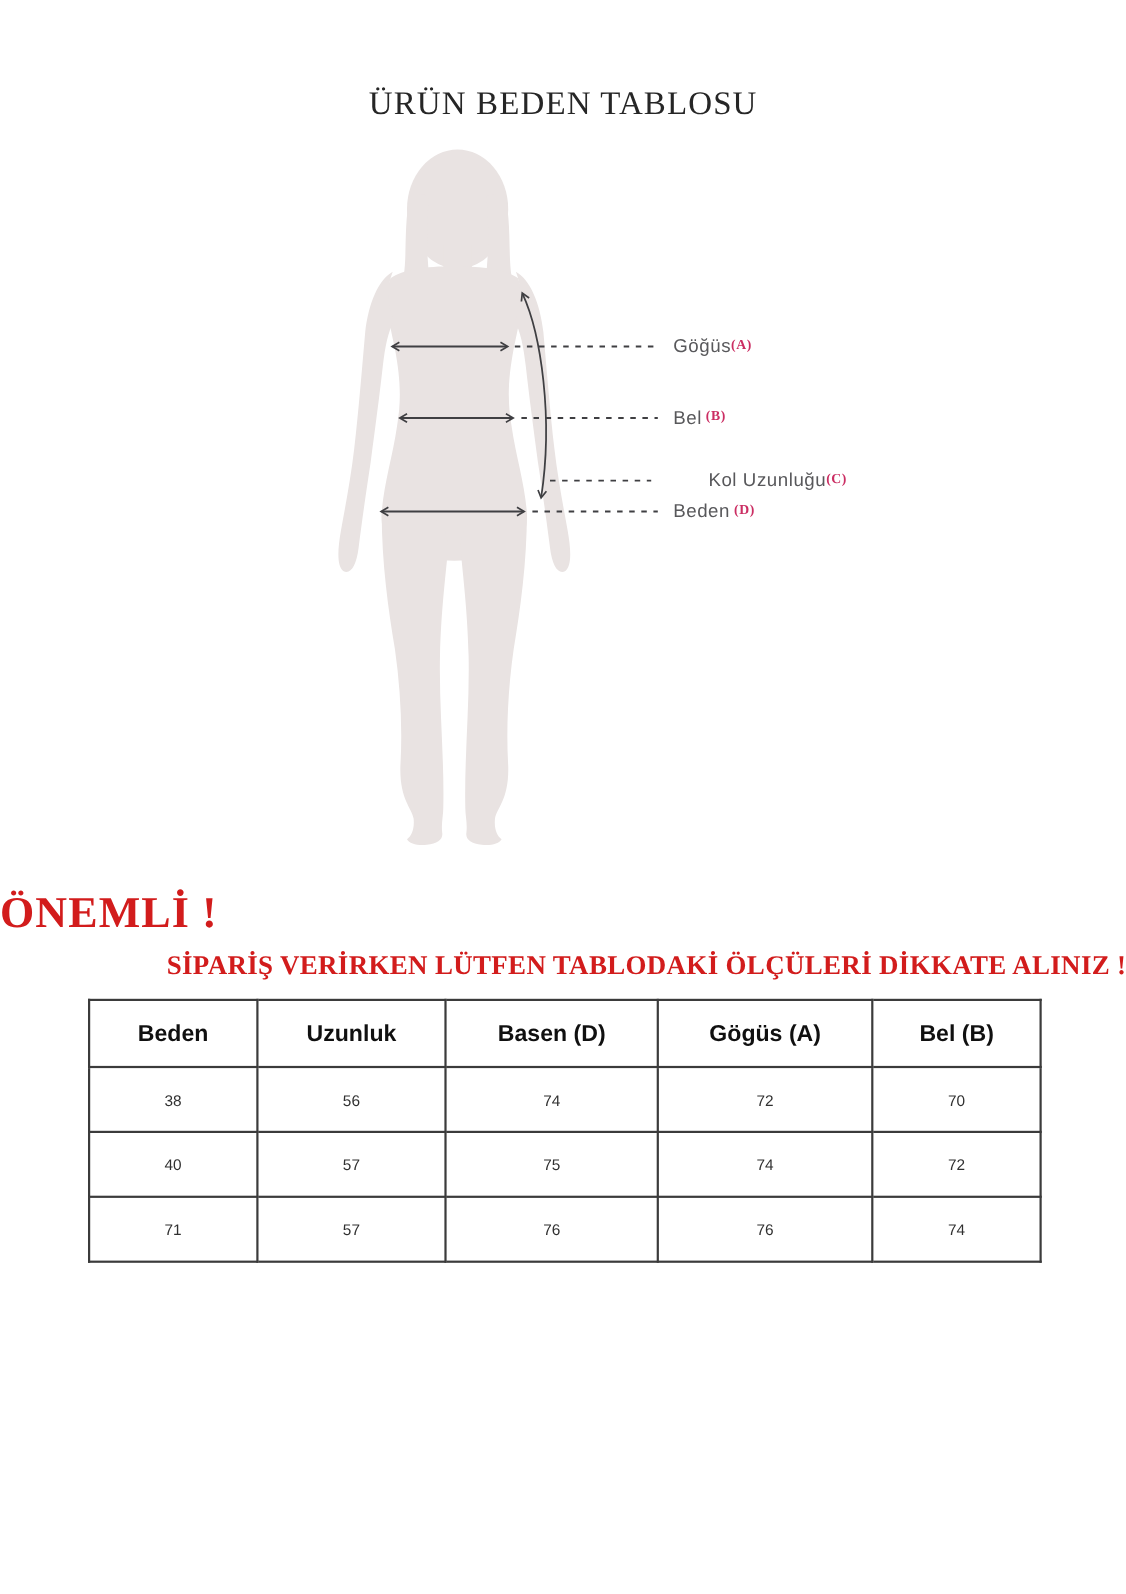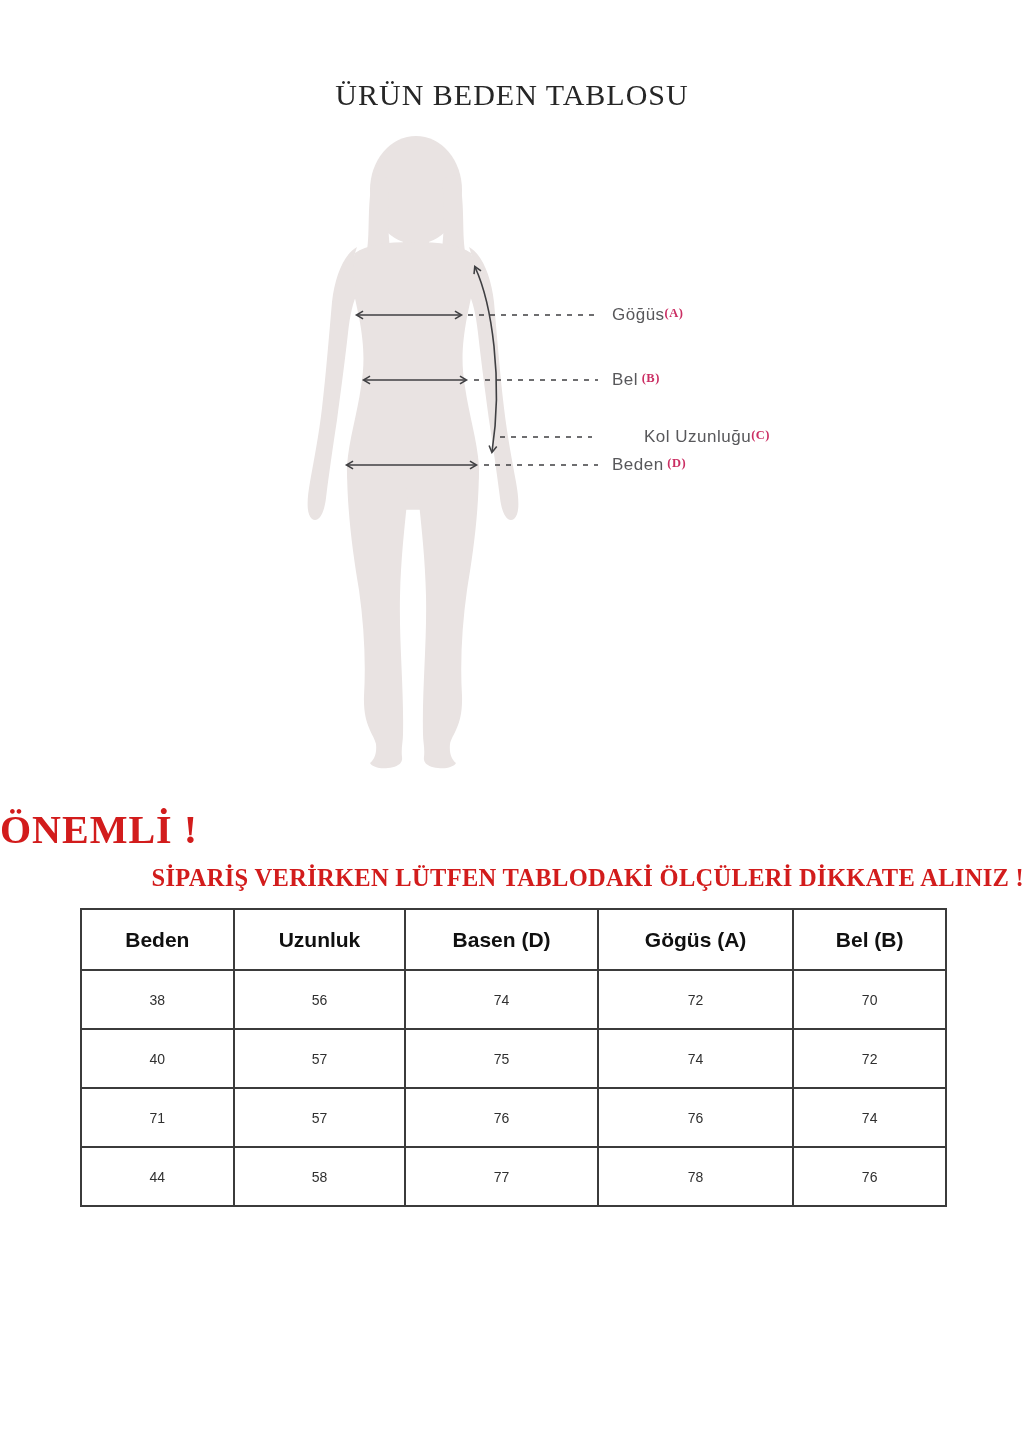--- a/index.html
+++ b/index.html
@@ -147,23 +147,16 @@
         <td>74</td>
         <td>72</td>
       </tr>
       <tr>
         <td>71</td>
         <td>57</td>
         <td>76</td>
         <td>76</td>
         <td>74</td>
       </tr>
-      <tr>
-        <td>44</td>
-        <td>58</td>
-        <td>77</td>
-        <td>78</td>
-        <td>76</td>
-      </tr>
     </tbody>
   </table>
 
 </div>
 
 </body></html>

